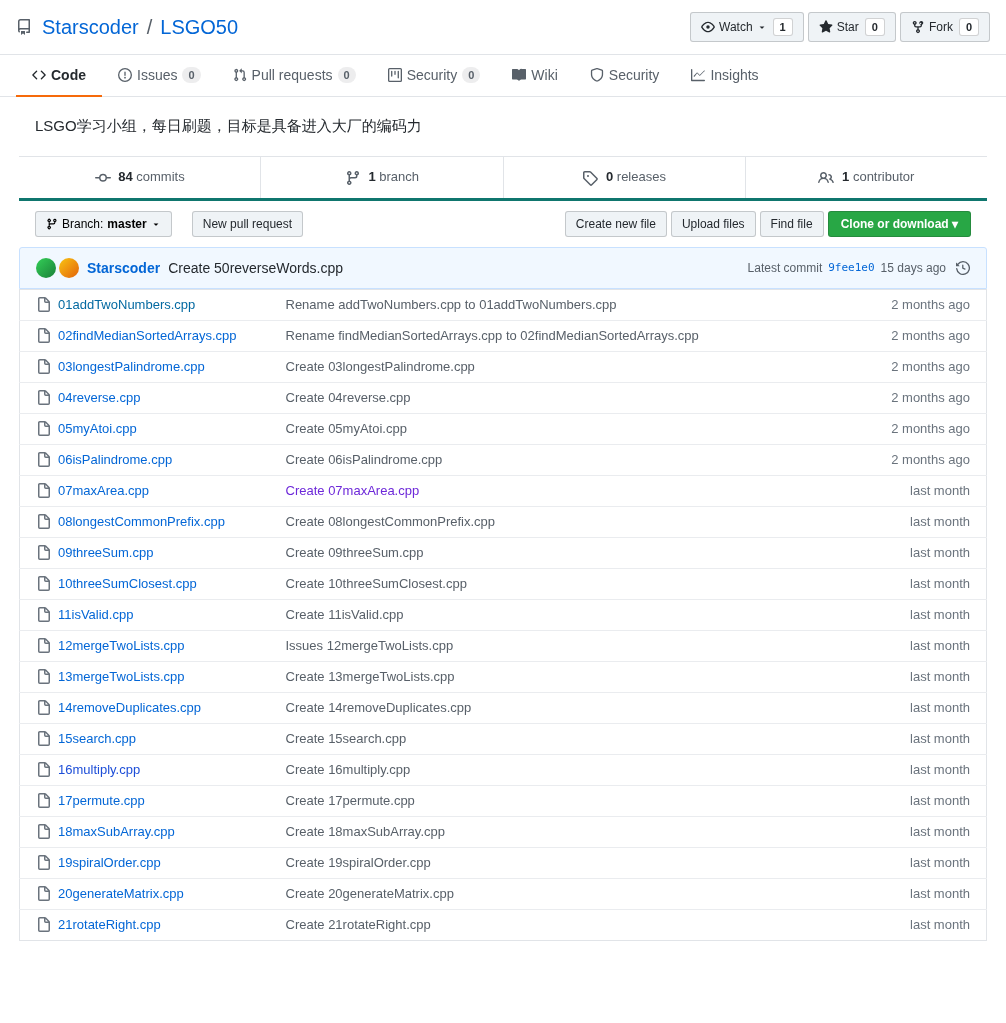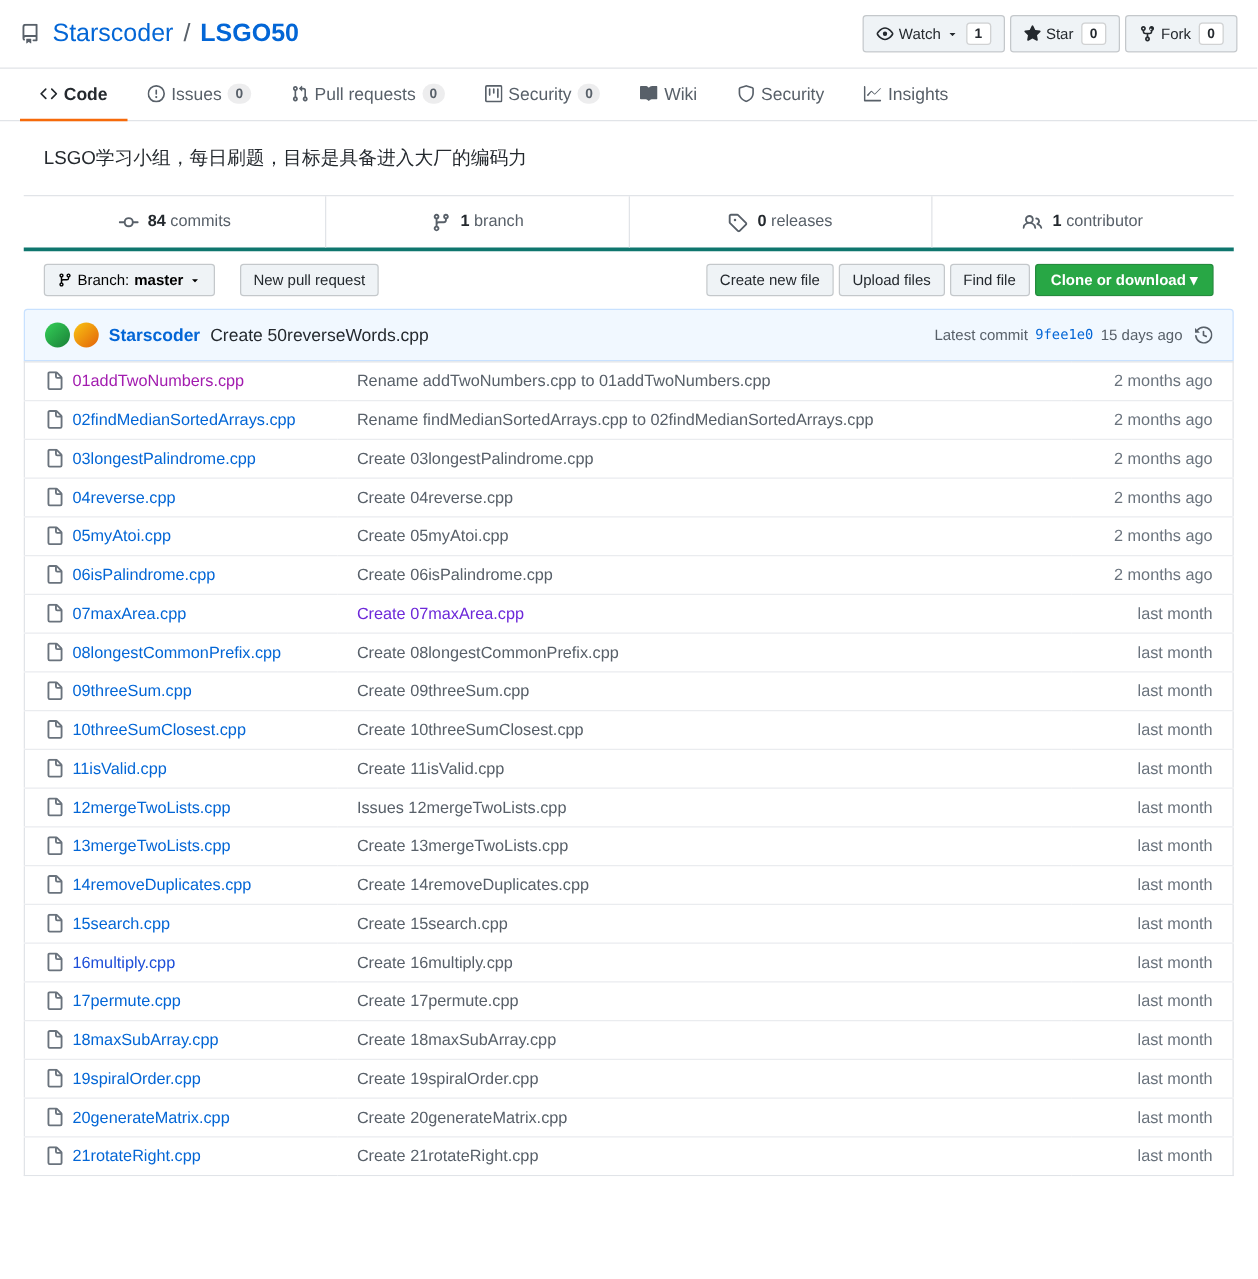--- a/index.html
+++ b/index.html
@@ -4,21 +4,21 @@
   <style>
     * { box-sizing: border-box; margin: 0; padding: 0; }
     body { font-family: -apple-system, BlinkMacSystemFont, "Segoe UI", Helvetica, Arial, sans-serif; font-size: 14px; color: #24292e; background: #fff; }
     a { color: #0366d6; text-decoration: none; }
 
     
     .repo-header { display: flex; align-items: center; justify-content: space-between; padding: 12px 16px; border-bottom: 1px solid #e1e4e8; }
     .repo-title { display: flex; align-items: center; gap: 6px; font-size: 20px; }
     .repo-title .owner { color: #0366d6; font-weight: 400; }
     .repo-title .slash { color: #586069; margin: 0 2px; }
-    .repo-title .name { color: #0366d6; font-weight: 700; }
+    .repo-title .name { color: #0366d6; font-weight: 400; }
     .repo-actions { display: flex; align-items: center; gap: 4px; }
     .action-btn { display: flex; align-items: center; gap: 4px; padding: 5px 10px; background: #eff3f6; border: 1px solid rgba(27,31,35,0.2); border-radius: 3px; font-size: 12px; cursor: pointer; color: #24292e; white-space: nowrap; }
     .action-count { display: inline-block; padding: 2px 6px; background: #fff; border: 1px solid rgba(27,31,35,0.2); border-radius: 3px; font-size: 11px; font-weight: 600; margin-left: 2px; }
 
     
     .repo-nav { display: flex; border-bottom: 1px solid #e1e4e8; padding: 0 16px; }
     .nav-tab { display: flex; align-items: center; gap: 5px; padding: 12px 16px; font-size: 14px; color: #586069; cursor: pointer; border-bottom: 2px solid transparent; margin-bottom: -1px; }
     .nav-tab.active { color: #24292e; font-weight: 600; border-bottom-color: #f66a0a; }
     .nav-tab .badge { padding: 2px 6px; background: rgba(27,31,35,0.08); border-radius: 20px; font-size: 11px; font-weight: 600; }
 
@@ -222,21 +222,21 @@
   </div>
 
   <table class="file-table" id="file-table">
     <tbody id="file-table-body">
     <tr>
     <td>
       <div class="file-name-cell">
         <svg width="16" height="16" viewBox="0 0 16 16" fill="#6a737d" style="margin-right:6px;flex-shrink:0">
           <path fill-rule="evenodd" d="M3.75 1.5a.25.25 0 00-.25.25v11.5c0 .138.112.25.25.25h8.5a.25.25 0 00.25-.25V6H9.75A1.75 1.75 0 018 4.25V1.5H3.75zm5.75.56v2.19c0 .138.112.25.25.25h2.19L9.5 2.06zM2 1.75C2 .784 2.784 0 3.75 0h5.086c.464 0 .909.184 1.237.513l3.414 3.414c.329.328.513.773.513 1.237v8.086A1.75 1.75 0 0112.25 15h-8.5A1.75 1.75 0 012 13.25V1.75z"></path>
         </svg>
-        <a href="#" style="color:#a21caf">01addTwoNumbers.cpp</a>
+        <a href="#" style="color:#0369a1">01addTwoNumbers.cpp</a>
       </div>
     </td>
     <td style="color:#586069">Rename addTwoNumbers.cpp to 01addTwoNumbers.cpp</td>
     <td style="text-align:right;color:#6a737d">2 months ago</td>
   </tr>
         <tr>
     <td>
       <div class="file-name-cell">
         <svg width="16" height="16" viewBox="0 0 16 16" fill="#6a737d" style="margin-right:6px;flex-shrink:0">
           <path fill-rule="evenodd" d="M3.75 1.5a.25.25 0 00-.25.25v11.5c0 .138.112.25.25.25h8.5a.25.25 0 00.25-.25V6H9.75A1.75 1.75 0 018 4.25V1.5H3.75zm5.75.56v2.19c0 .138.112.25.25.25h2.19L9.5 2.06zM2 1.75C2 .784 2.784 0 3.75 0h5.086c.464 0 .909.184 1.237.513l3.414 3.414c.329.328.513.773.513 1.237v8.086A1.75 1.75 0 0112.25 15h-8.5A1.75 1.75 0 012 13.25V1.75z"></path>

